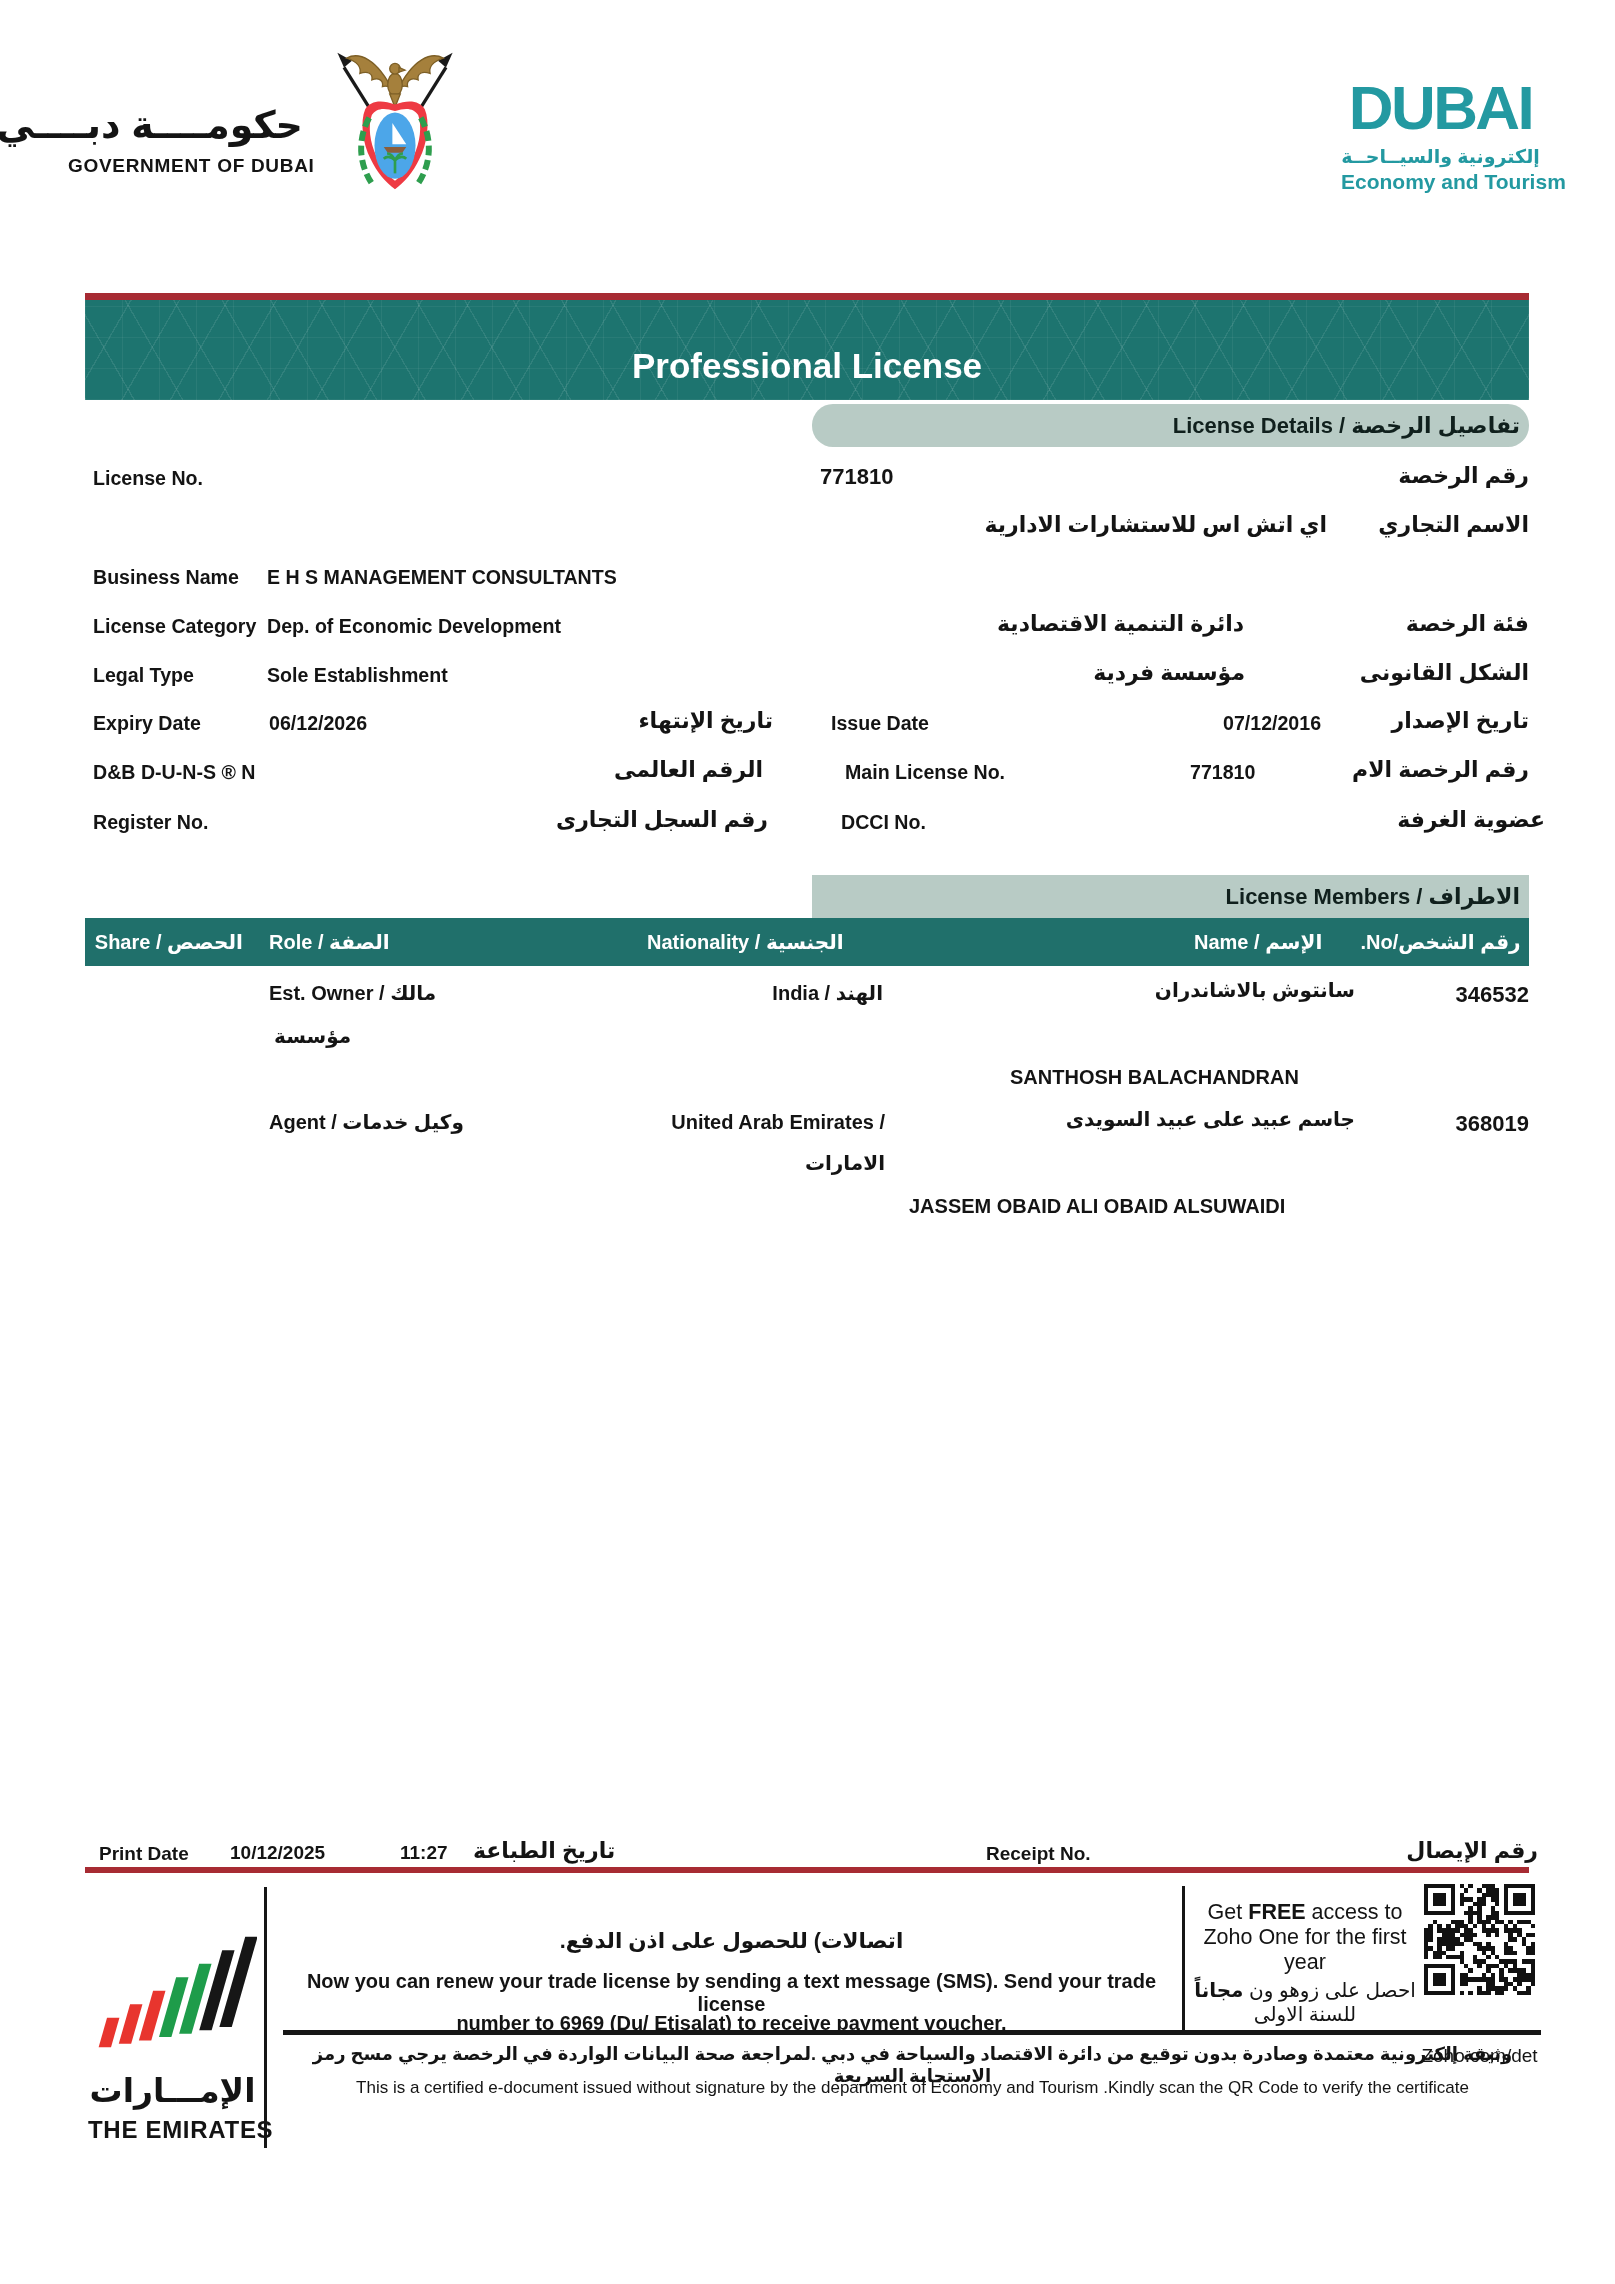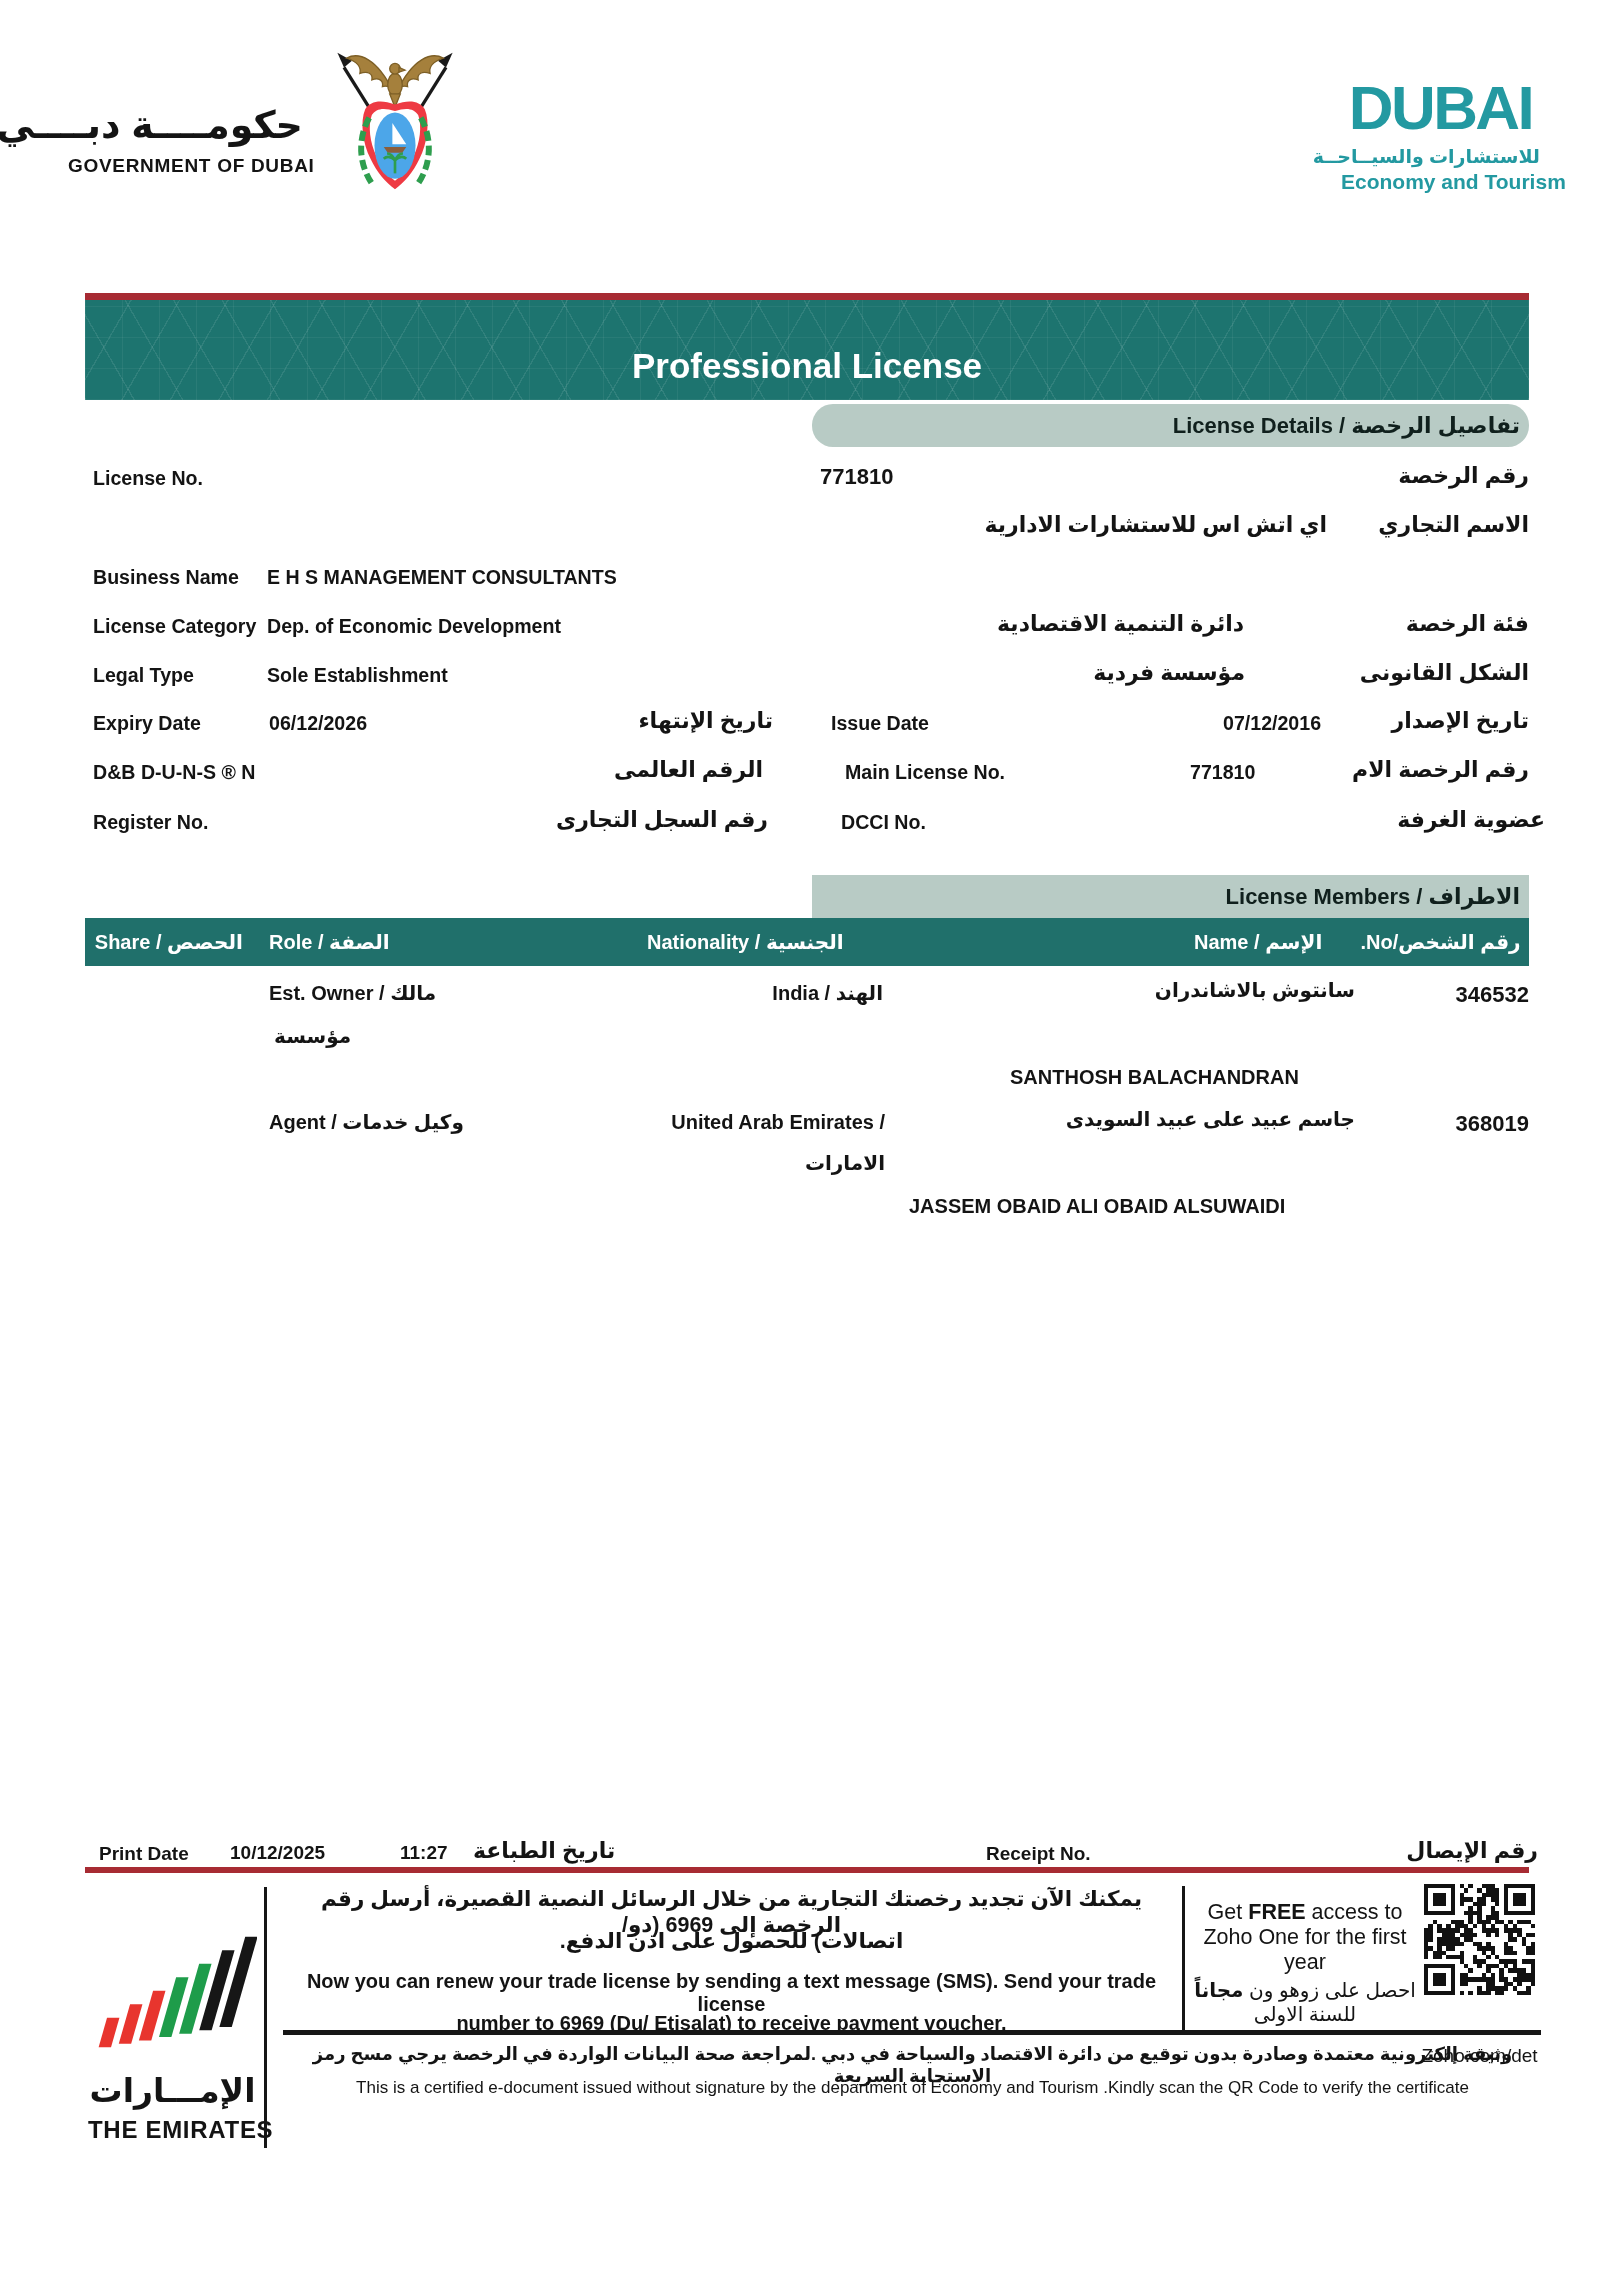--- a/index.html
+++ b/index.html
@@ -98,21 +98,21 @@
         <path d="M105 192 C109 184 113 182 117 182"></path>
       </g>
 
       <path d="M66 128 C48 160 50 200 72 230" stroke="#2E9E4E" stroke-width="9" fill="none" stroke-dasharray="15 7"></path>
       <path d="M144 128 C162 160 160 200 138 230" stroke="#2E9E4E" stroke-width="9" fill="none" stroke-dasharray="15 7"></path>
     </svg>
   </div>
 
   <div class="abs ctr" style="left:1341px;top:77px;width:199px;">
     <div class="brand-name">DUBAI</div>
-    <div class="brand-ar rtl" style="margin-top:6.5px;">للاستشارات والسيــاحــة</div>
+    <div class="brand-ar rtl" style="margin-top:6.5px;">إلكترونية والسيــاحــة</div>
     <div class="brand-en" style="margin-top:2.6px;">Economy and Tourism</div>
   </div>
 
   <div class="redline" style="left:85px;top:293px;width:1444px;height:6.5px;"></div>
   <div class="banner">
     <div class="t-en">Professional License</div>
   </div>
 
   <div class="sagebar" style="top:404px;border-radius:21px;">
     <div class="txt">License Details / تفاصيل الرخصة</div>
@@ -205,21 +205,20 @@
         <rect x="200" y="76" width="22" height="142" fill="#161616"></rect>
         <rect x="234" y="52" width="22" height="160" fill="#161616"></rect>
       </g>
     </svg>
   </div>
   <div class="abs em-ar rtl ctr" style="left:88px;top:2072px;width:169px;">الإمـــارات</div>
   <div class="abs em-en ctr" style="left:88px;top:2116px;width:169px;">THE EMIRATES</div>
 
   <div class="vline" style="left:264px;top:1887px;height:261px;"></div>
 
-  <div class="sms rtl" style="top:1886px;font-size:21.5px;">يمكنك الآن تجديد رخصتك التجارية من خلال الرسائل النصية القصيرة، أرسل رقم الرخصة إلى 6969 (دو/</div>
   <div class="sms rtl" style="top:1928px;font-size:21.5px;">اتصالات) للحصول على اذن الدفع.</div>
   <div class="sms" style="top:1970px;font-size:20px;">Now you can renew your trade license by sending a text message (SMS).  Send your trade license</div>
   <div class="sms" style="top:2012px;font-size:20px;">number to 6969 (Du/ Etisalat) to receive payment voucher.</div>
 
   <div class="vline" style="left:1182px;top:1886px;height:149px;"></div>
 
   <div class="zoho" style="top:1900px;">
     <div class="en"><span>Get </span><b>FREE</b><span> access to</span></div>
     <div class="en">Zoho One for the first</div>
     <div class="en">year</div>

